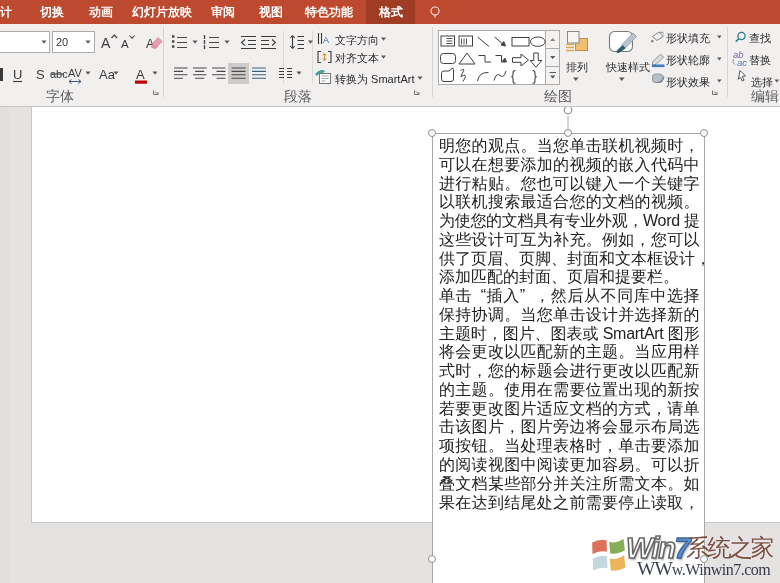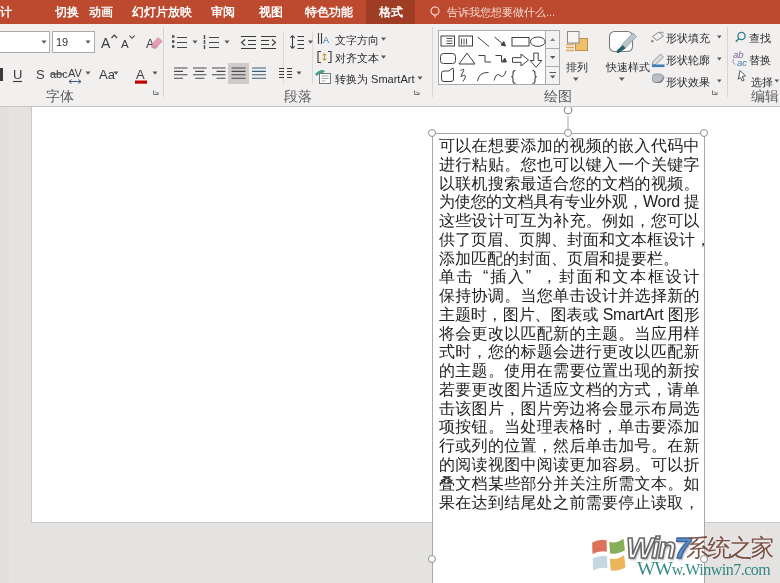--- a/index.html
+++ b/index.html
@@ -21,47 +21,47 @@
 #txt{left:439px;top:137px;width:260.5px;color:#222;font-size:16px;line-height:18.78px}
 #txt div{text-align:justify;text-align-last:justify;height:18.78px;overflow:visible;white-space:nowrap}
 #txt div.last{text-align-last:left}
 .halfc{display:inline-block;width:8px;overflow:visible}
 .handle{position:absolute;z-index:5;width:6px;height:6px;border-radius:50%;background:#fff;border:1.2px solid #8f8f8f;box-sizing:content-box}
 
 #wm{left:590px;top:530px;width:190px;height:53px}
 #win7{position:absolute;left:36px;top:2px;font-size:29px;font-weight:bold;font-style:italic;color:#fff;-webkit-text-stroke:1.6px #5a5a5a;opacity:.92;letter-spacing:-1.5px;text-shadow:1px 1.5px 2px rgba(90,90,90,.55)}
 #win7 .seven{color:#4788CE;-webkit-text-stroke:1.3px #31568a}
 #xtzj{position:absolute;left:96px;top:2px;font-size:24px;font-weight:normal;color:#6F3E30;opacity:.9;letter-spacing:-2.5px;white-space:nowrap;text-shadow:0 0 2px rgba(255,255,255,.6)}
-#wurl{position:absolute;left:47px;top:28px;font-size:16px;font-family:"Liberation Serif",serif;color:#0f766e;opacity:.84;white-space:nowrap;letter-spacing:-0.5px}
+#wurl{position:absolute;left:47px;top:28px;font-size:16px;font-family:"Liberation Serif",serif;color:#0f172a;opacity:.84;white-space:nowrap;letter-spacing:-0.5px}
 #wurl .big{font-size:19.5px;letter-spacing:-1px}
 </style></head>
 <body>
 
 <div class="abs" id="canvas"></div>
 <div class="abs" id="slide"></div>
 <div class="abs" id="leftstrip"></div>
 <div class="abs" id="textbox"></div>
 <div class="abs" id="txt">
+<div>明您的观点。当您单击联机视频时，</div>
 <div>可以在想要添加的视频的嵌入代码中</div>
 <div>进行粘贴。您也可以键入一个关键字</div>
 <div>以联机搜索最适合您的文档的视频。</div>
 <div style="letter-spacing:-0.3px">为使您的文档具有专业外观，Word 提</div>
 <div>这些设计可互为补充。例如，您可以</div>
 <div>供了页眉、页脚、封面和文本框设计<span class="halfc">，</span></div>
 <div class="last">添加匹配的封面、页眉和提要栏。</div>
-<div>单击<span style="margin-left:8.5px">“</span>插入”<span style="margin-left:8.5px">，封面和文本框设计</span></div>
+<div>单击<span style="margin-left:8.5px">“</span>插入”<span style="margin-left:8.5px">，然后从不同库中选择</span></div>
 <div>保持协调。当您单击设计并选择新的</div>
 <div style="letter-spacing:-0.3px">主题时，图片、图表或 SmartArt 图形</div>
 <div>将会更改以匹配新的主题。当应用样</div>
 <div>式时，您的标题会进行更改以匹配新</div>
 <div>的主题。使用在需要位置出现的新按</div>
 <div>若要更改图片适应文档的方式，请单</div>
 <div>击该图片，图片旁边将会显示布局选</div>
 <div>项按钮。当处理表格时，单击要添加</div>
-<div>行或列的位置，然后单击加号。在新</div>
 <div>的阅读视图中阅读更加容易。可以折</div>
 <div>叠文档某些部分并关注所需文本。如</div>
 <div>果在达到结尾处之前需要停止读取，</div>
 </div>
 
 <svg class="abs" style="left:560px;top:103px" width="20" height="32" viewBox="0 0 20 32">
  <line x1="8" y1="13" x2="8" y2="30" stroke="#a8a8a8" stroke-width="1"></line>
  <circle cx="8" cy="7" r="3.8" fill="#fff" stroke="#8f8f8f" stroke-width="1.2"></circle>
 </svg>
 <div class="handle" style="left:428.3px;top:128.8px"></div>
@@ -80,38 +80,37 @@
   </g>
  </svg>
  <div id="win7">Win<span class="seven">7</span></div>
  <div id="xtzj">系统之家</div>
  <div id="wurl"><span class="big">WW</span>w.Winwin7.com</div>
 </div>
 
 <div class="abs" id="ribbon"></div>
 <div class="abs" id="redbar">
   <div class="tab" style="left:-16px;width:32px">设计</div>
-  <div class="tab" style="left:51px;width:32px">切换</div>
+  <div class="tab" style="left:36px;width:32px">切换</div>
   <div class="tab" style="left:85px;width:32px">动画</div>
   <div class="tab" style="left:131px;width:62px">幻灯片放映</div>
   <div class="tab" style="left:207px;width:32px">审阅</div>
   <div class="tab" style="left:255px;width:32px">视图</div>
   <div class="tab" style="left:303px;width:52px">特色功能</div>
   <div id="seltab"></div>
   <div class="tab" style="left:375px;width:32px">格式</div>
   <svg class="abs" style="left:428px;top:4px" width="14" height="16" viewBox="0 0 14 16">
    <circle cx="7" cy="7" r="4" fill="none" stroke="#F4D8CE" stroke-width="1.2"></circle>
    <path d="M5.5,11 h3 M6,13 h2" stroke="#F4D8CE" stroke-width="1.1" fill="none"></path>
   </svg>
-  <div class="tab" style="left:447px;width:160px;text-align:left;font-size:11px;font-weight:400;color:#F4D8CE">告诉我您想要做什么...</div>
 </div>
 
 <div class="combo" style="left:-30px;top:31px;width:80px;height:22px"></div>
 <div class="combo" style="left:52px;top:31px;width:43px;height:22px"></div>
-<div class="abs" style="left:56px;top:36px;font-size:11px;color:#333">19</div>
+<div class="abs" style="left:56px;top:36px;font-size:11px;color:#333">20</div>
 <div class="glab" style="left:46px;top:88px">字体</div>
 <div class="glab" style="left:284px;top:88px">段落</div>
 <div class="glab" style="left:544px;top:88px">绘图</div>
 <div class="glab" style="left:751px;top:88px">编辑</div>
 <div class="blab" style="left:335px;top:33px">文字方向</div>
 <div class="blab" style="left:335px;top:51px">对齐文本</div>
 <div class="blab" style="left:335px;top:72px">转换为 SmartArt</div>
 <div class="blab" style="left:566px;top:60px">排列</div>
 <div class="blab" style="left:606px;top:60px">快速样式</div>
 <div class="blab" style="left:666px;top:31px">形状填充</div>

